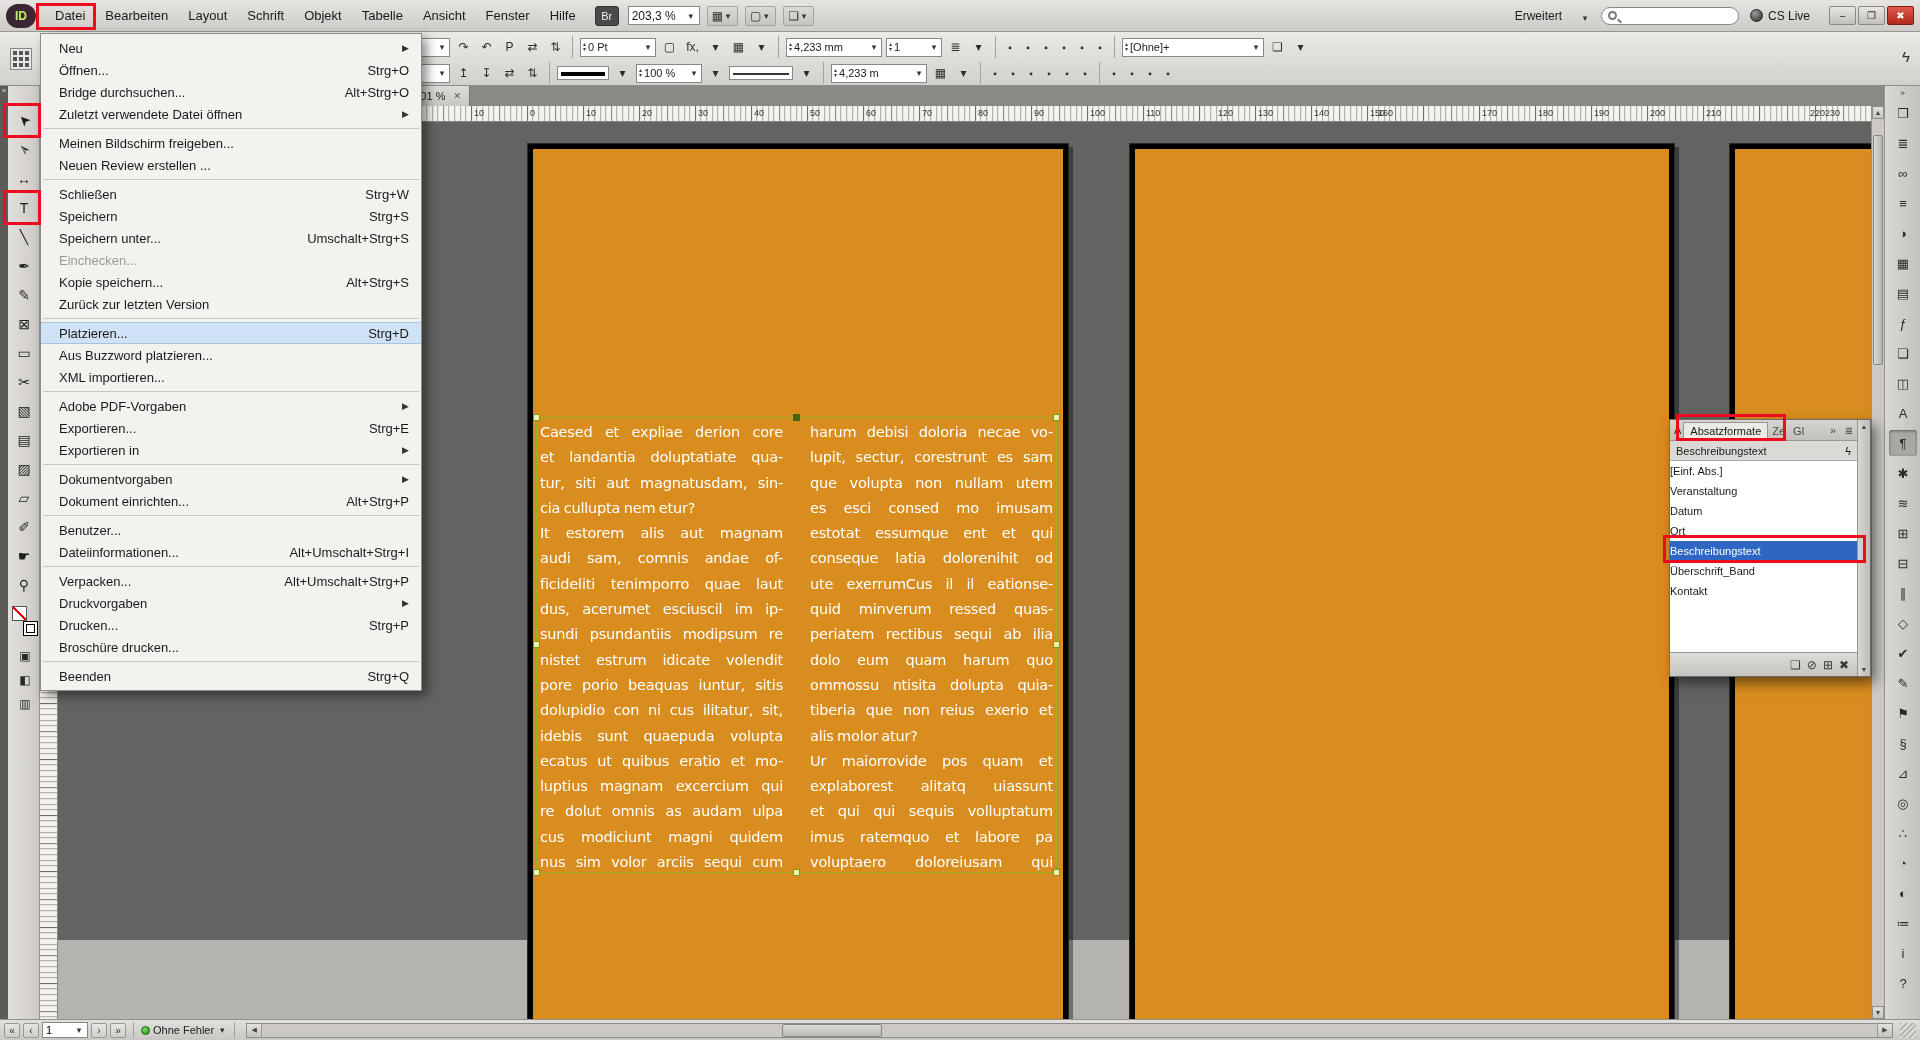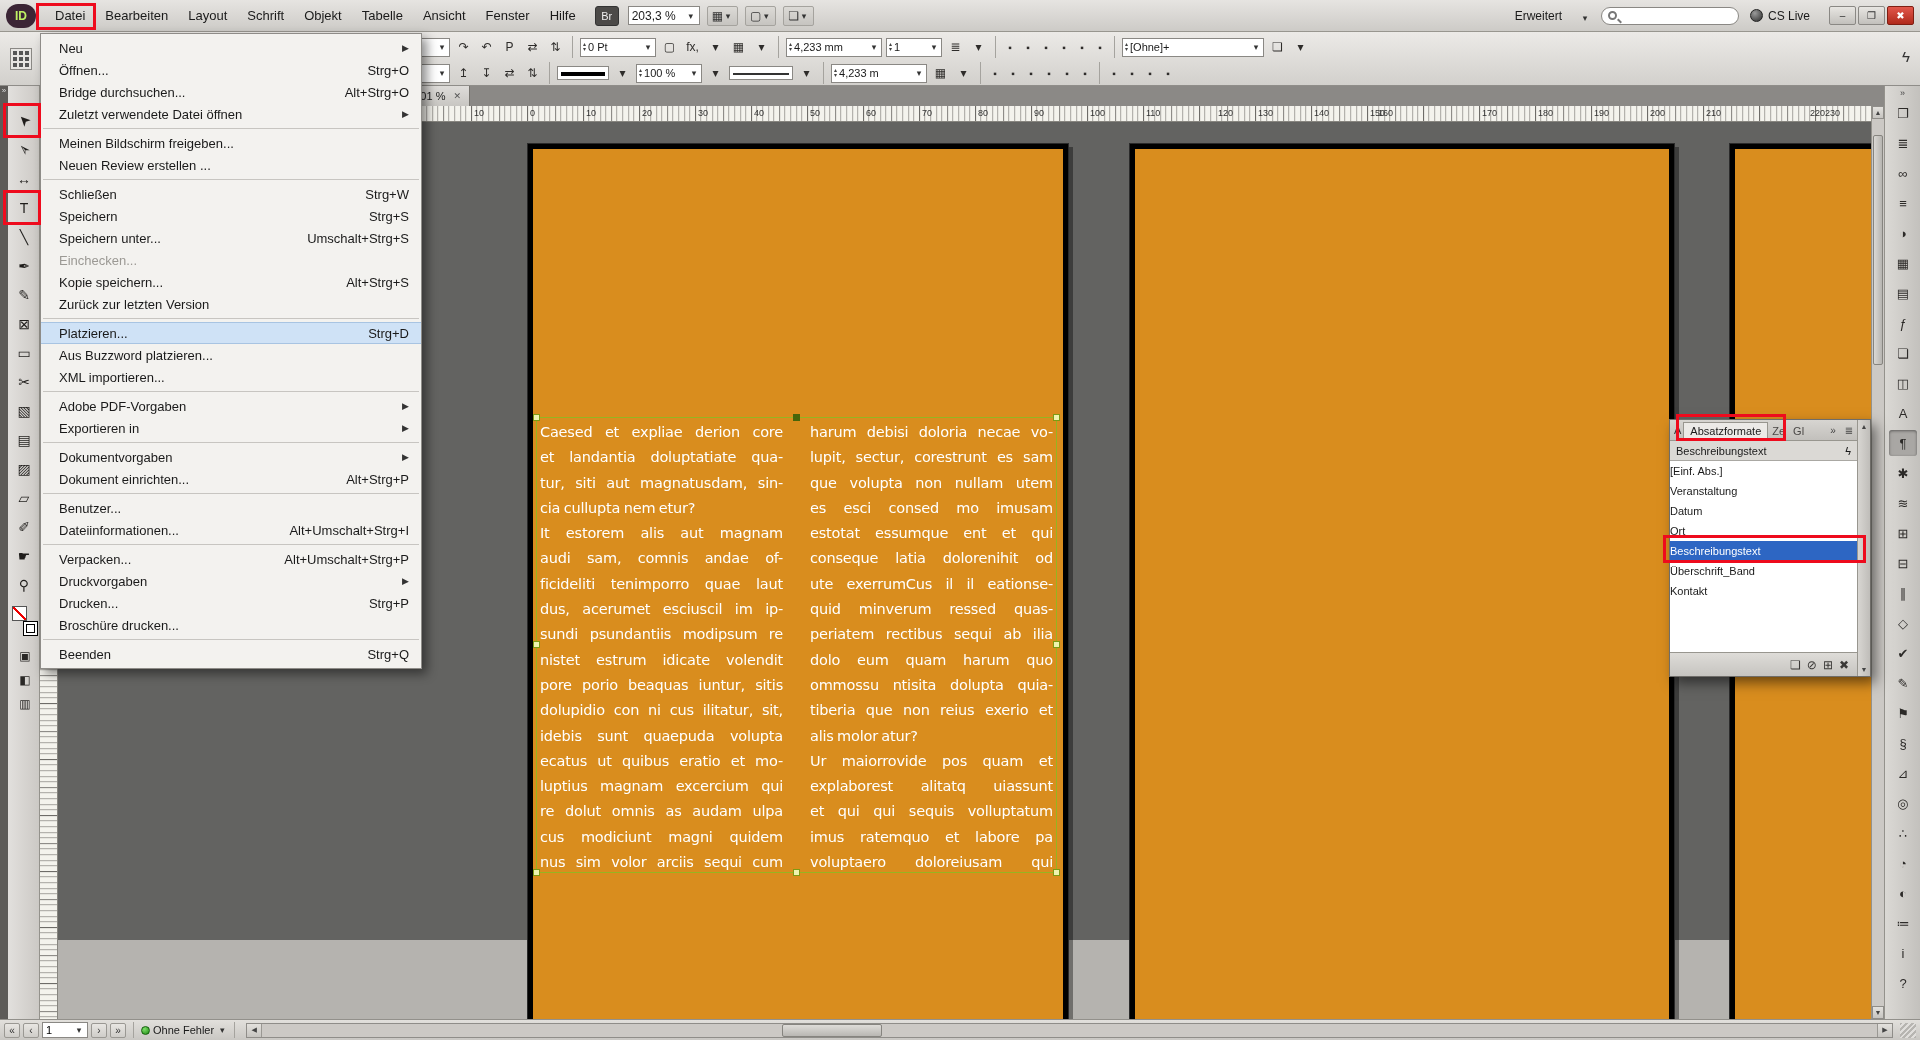--- a/index.html
+++ b/index.html
@@ -584,20 +584,24 @@
       </div>
       <div class="mi">
         <div class="mi-label">XML importieren...</div>
       </div>
       <div class="mi-sep"></div>
       <div class="mi">
         <div class="mi-label">Adobe PDF-Vorgaben</div>
         <div class="mi-sub">▶</div>
       </div>
       <div class="mi">
+        <div class="mi-label">Exportieren...</div>
+        <div class="mi-short">Strg+E</div>
+      </div>
+      <div class="mi">
         <div class="mi-label">Exportieren in</div>
         <div class="mi-sub">▶</div>
       </div>
       <div class="mi-sep"></div>
       <div class="mi">
         <div class="mi-label">Dokumentvorgaben</div>
         <div class="mi-sub">▶</div>
       </div>
       <div class="mi">
         <div class="mi-label">Dokument einrichten...</div>

